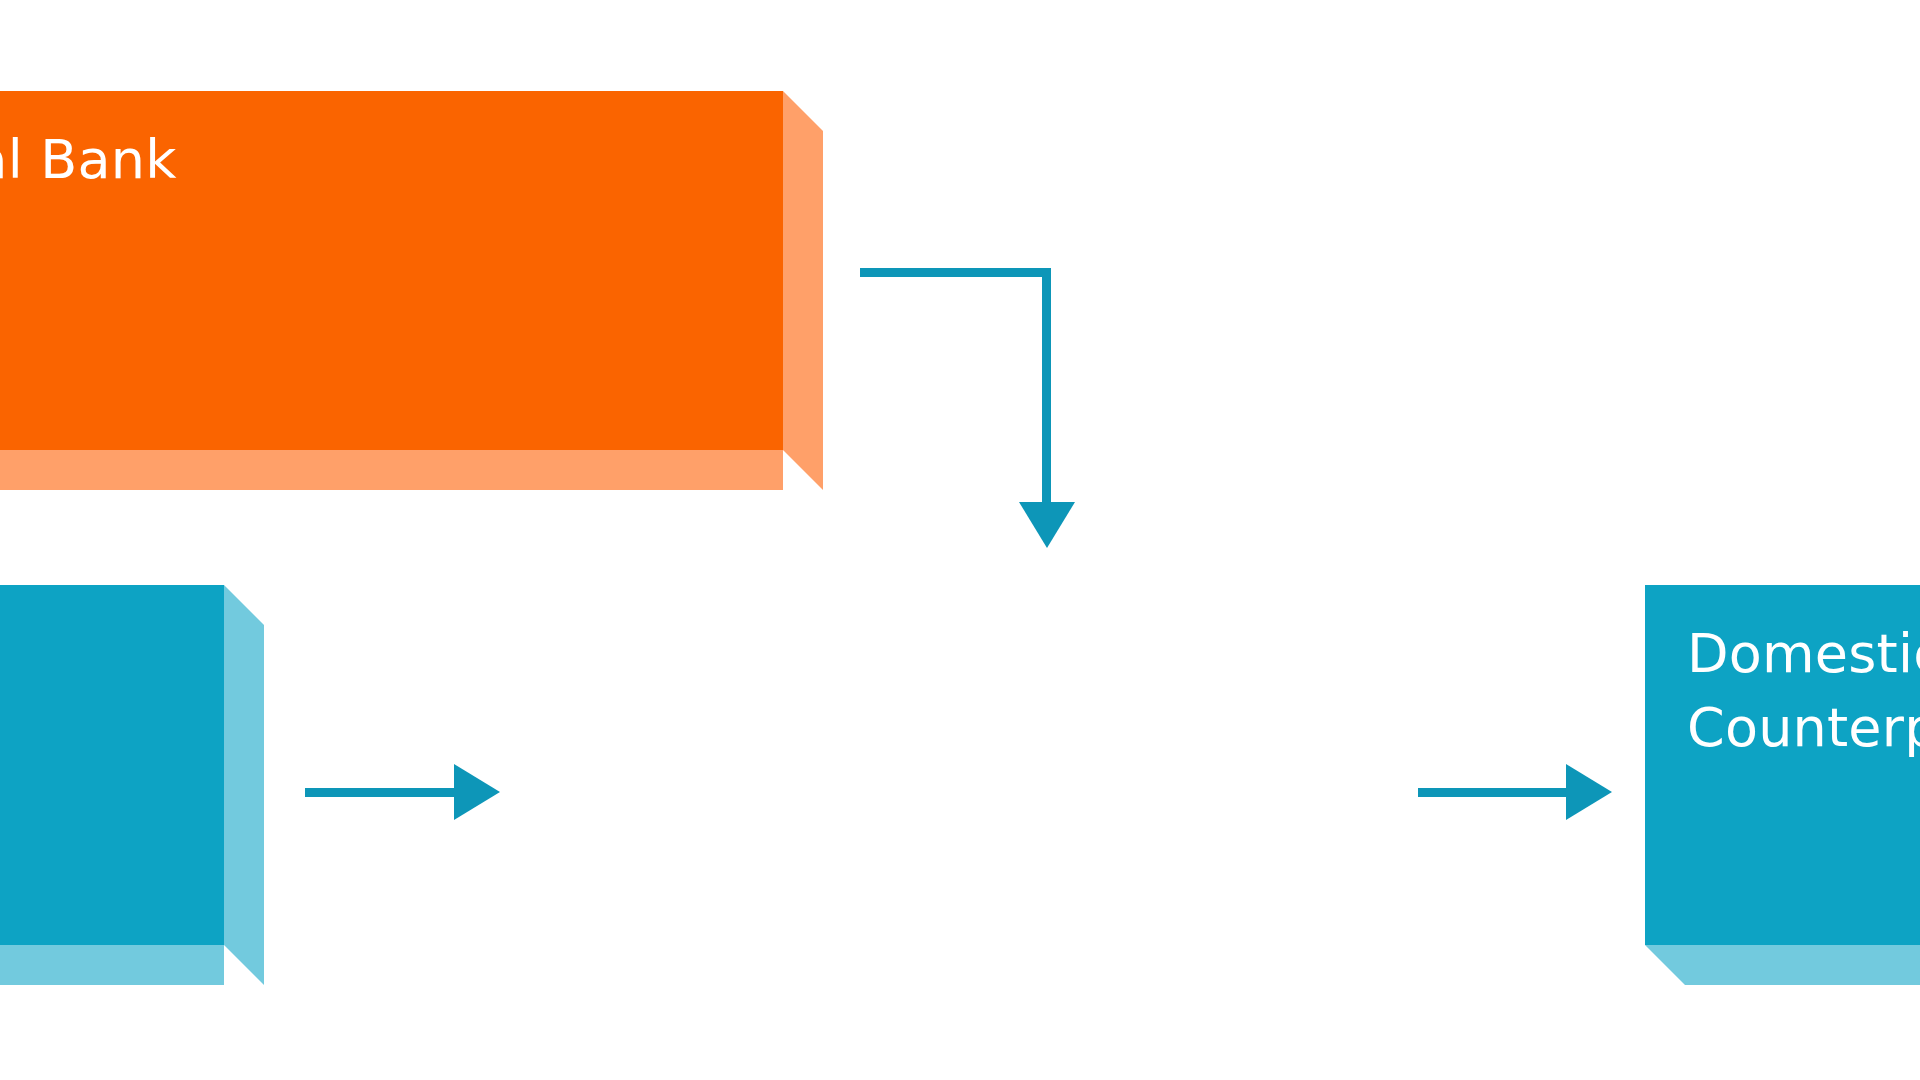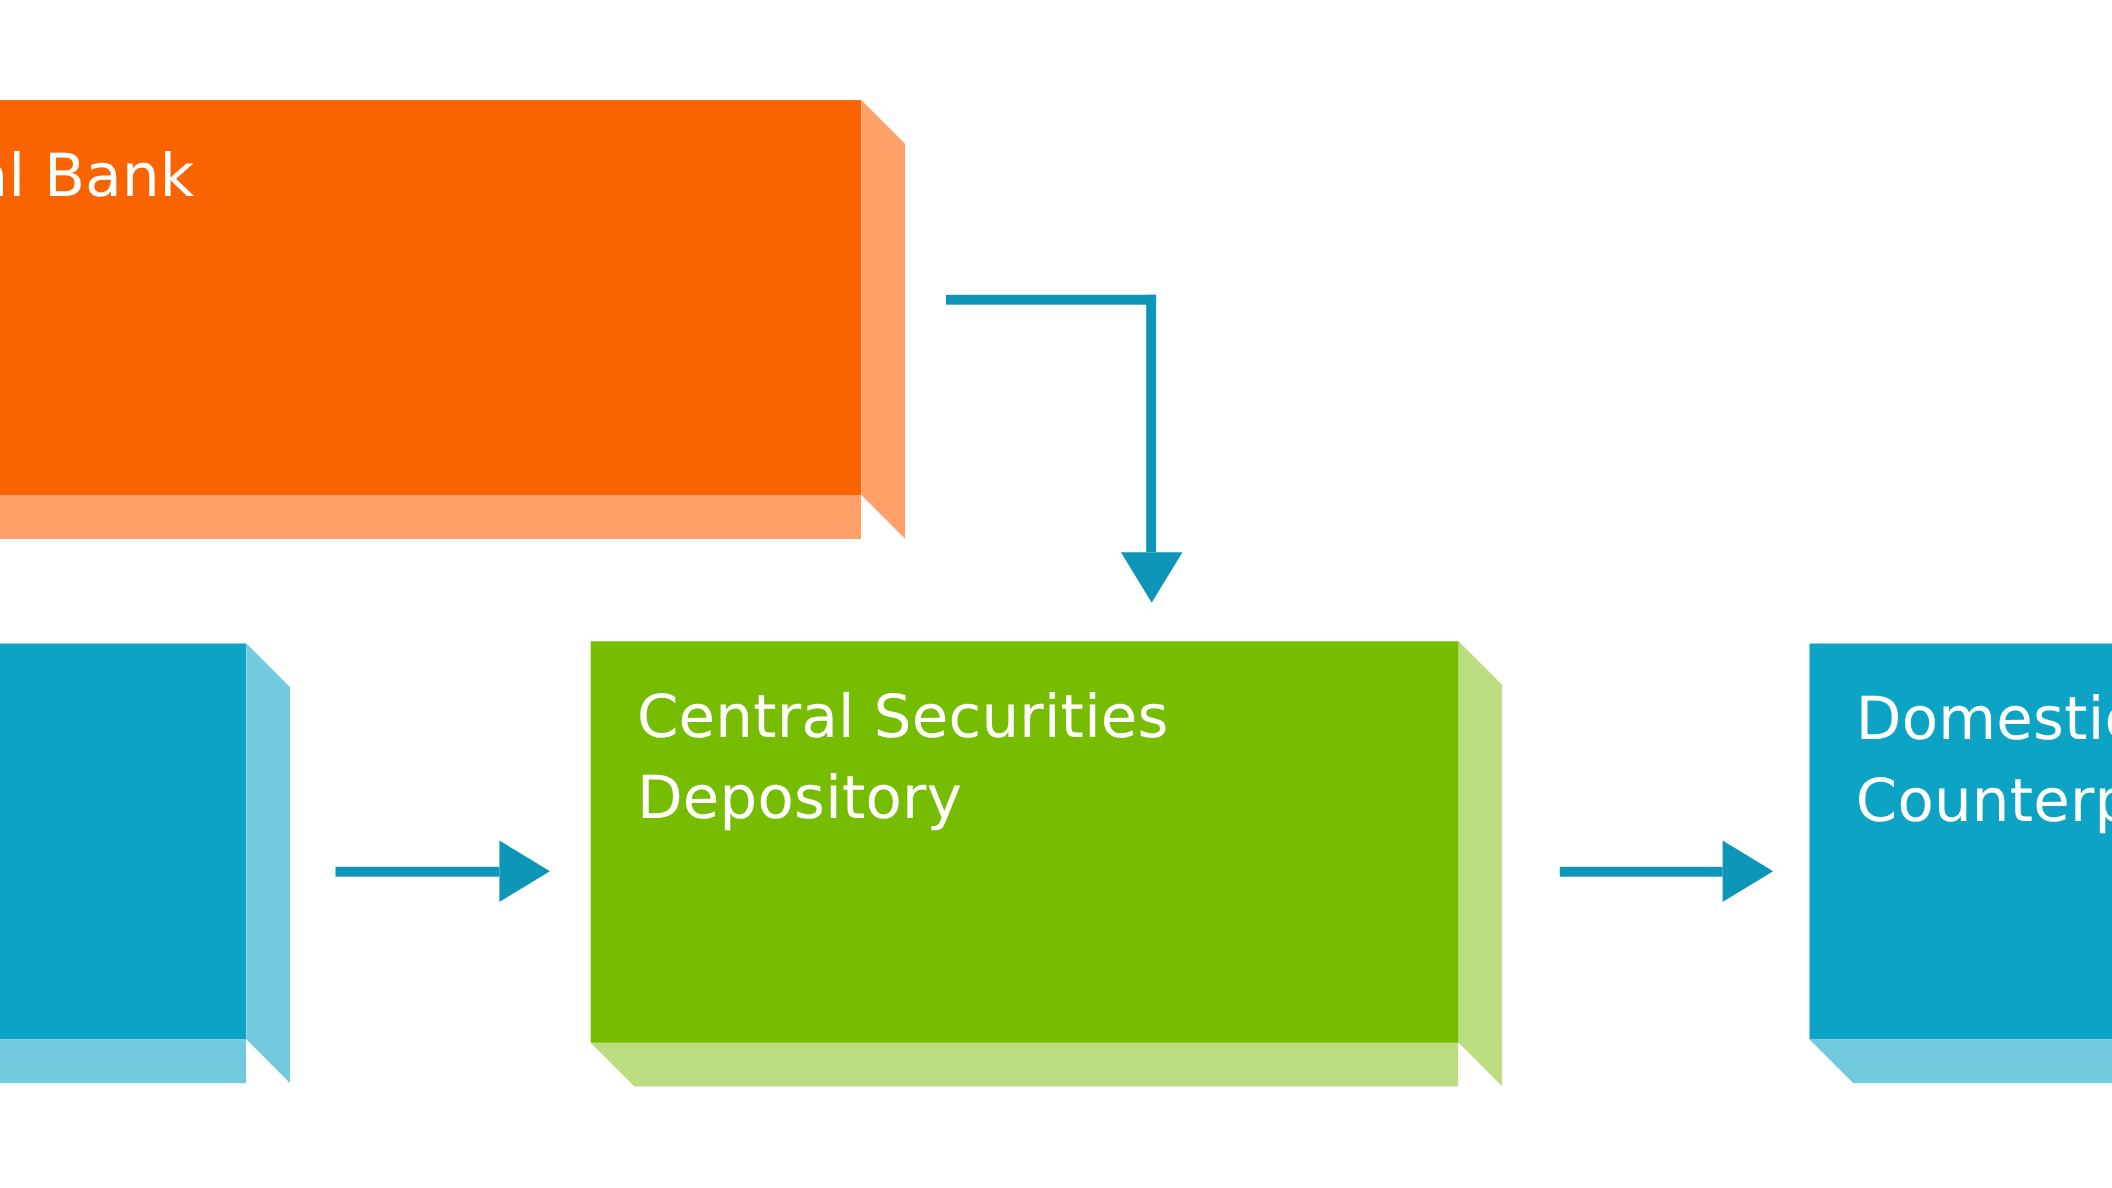--- a/index.html
+++ b/index.html
@@ -107,29 +107,20 @@
 
   <div class="box3d" id="node-left-unlabeled" style="left: -220px; top: 585px; width: 444px; height: 360px; --depth: 40px;">
     <div class="face-bottom" style="background: rgb(114, 202, 222); clip-path: polygon(0px 0px, 100% 0px, 100% 100%, 40px 100%);"></div>
     <div class="face-side" style="width: 40px; clip-path: polygon(0px 0px, 100% 40px, 100% 100%, 0px 360px); height: 400px; overflow: hidden;">
       <div class="face-side-inner" style="background: rgb(114, 202, 222);"></div>
     </div>
     <div class="face-front" style="background: rgb(13, 163, 196);"></div>
     <div class="box-label"></div>
   </div>
 
-  <div class="box3d" id="node-central-securities-depository" style="left: 537px; top: 583px; width: 789px; height: 365px; --depth: 40px;">
-    <div class="face-bottom" style="background: rgb(188, 220, 128); clip-path: polygon(0px 0px, 100% 0px, 100% 100%, 40px 100%);"></div>
-    <div class="face-side" style="width: 40px; clip-path: polygon(0px 0px, 100% 40px, 100% 100%, 0px 365px); height: 405px; overflow: hidden;">
-      <div class="face-side-inner" style="background: rgb(188, 220, 128);"></div>
-    </div>
-    <div class="face-front" style="background: rgb(118, 188, 0);"></div>
-    <div class="box-label" style="font-size: 54px; line-height: 74px; color: rgb(255, 255, 255); left: 42px; top: 32px;">Central Securities
-Depository</div>
-  </div>
 
   <div class="box3d" id="node-domestic-counterparty" style="left: 1645px; top: 585px; width: 440px; height: 360px; --depth: 40px;">
     <div class="face-bottom" style="background: rgb(114, 202, 222); clip-path: polygon(0px 0px, 100% 0px, 100% 100%, 40px 100%);"></div>
 
     <div class="face-front" style="background: rgb(13, 163, 196);"></div>
     <div class="box-label" style="font-size: 54px; line-height: 74px; color: rgb(255, 255, 255); left: 42px; top: 32px;">Domestic
 Counterparty</div>
   </div>
 
   <div class="connector" id="conn-local-bank-to-depository" style="left: 0px; top: 0px; width: 100%; height: 100%; pointer-events: none;">

